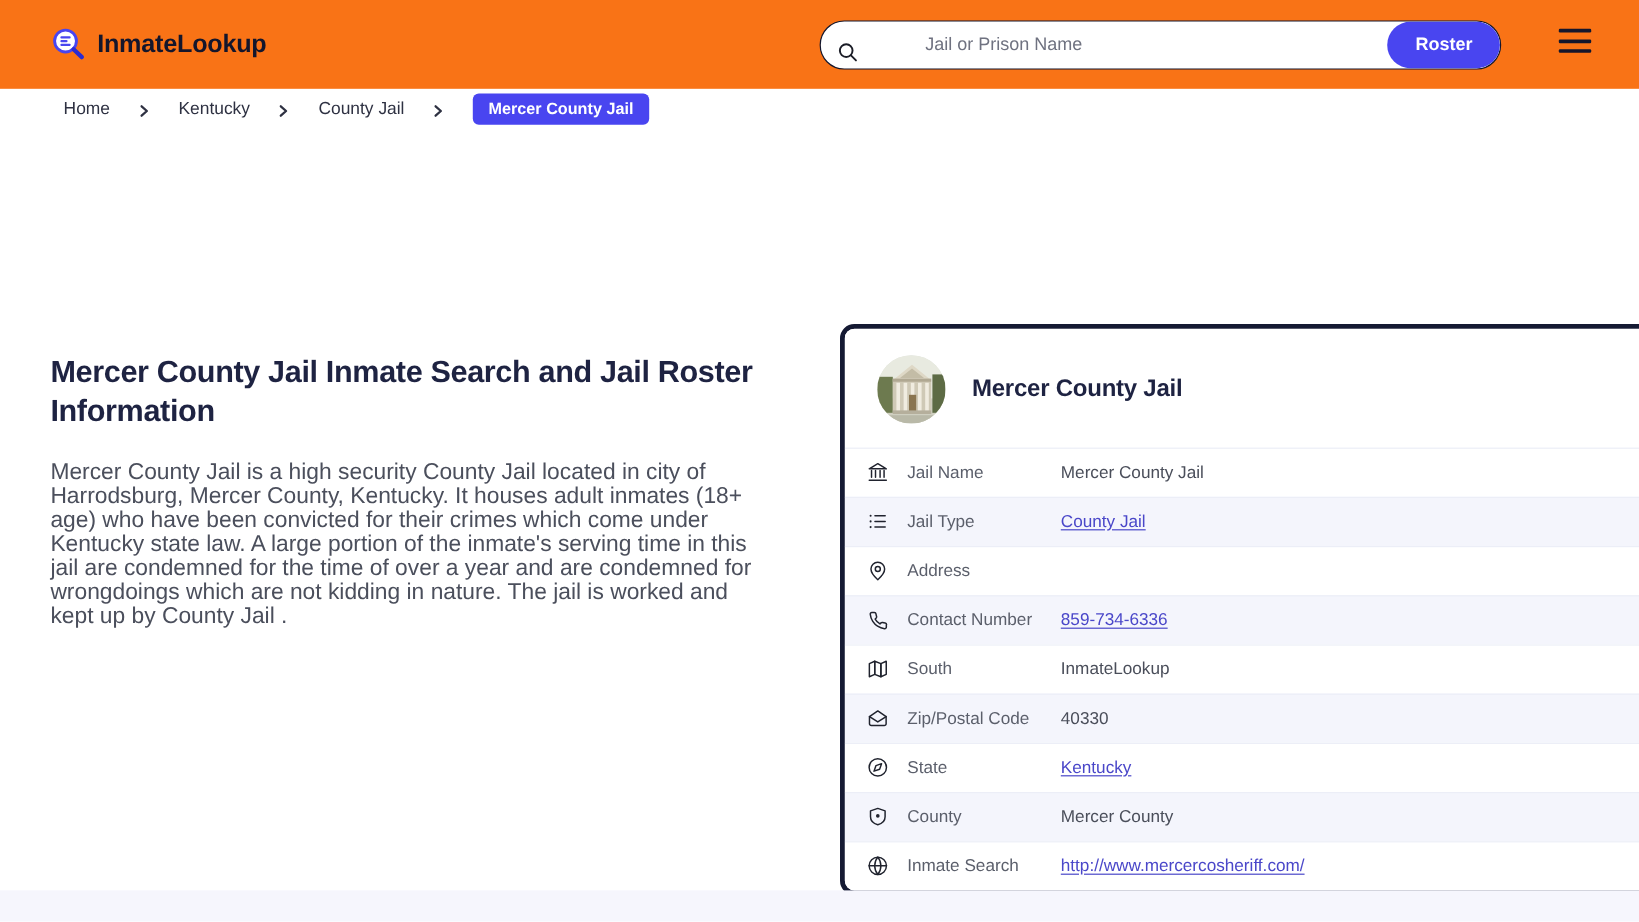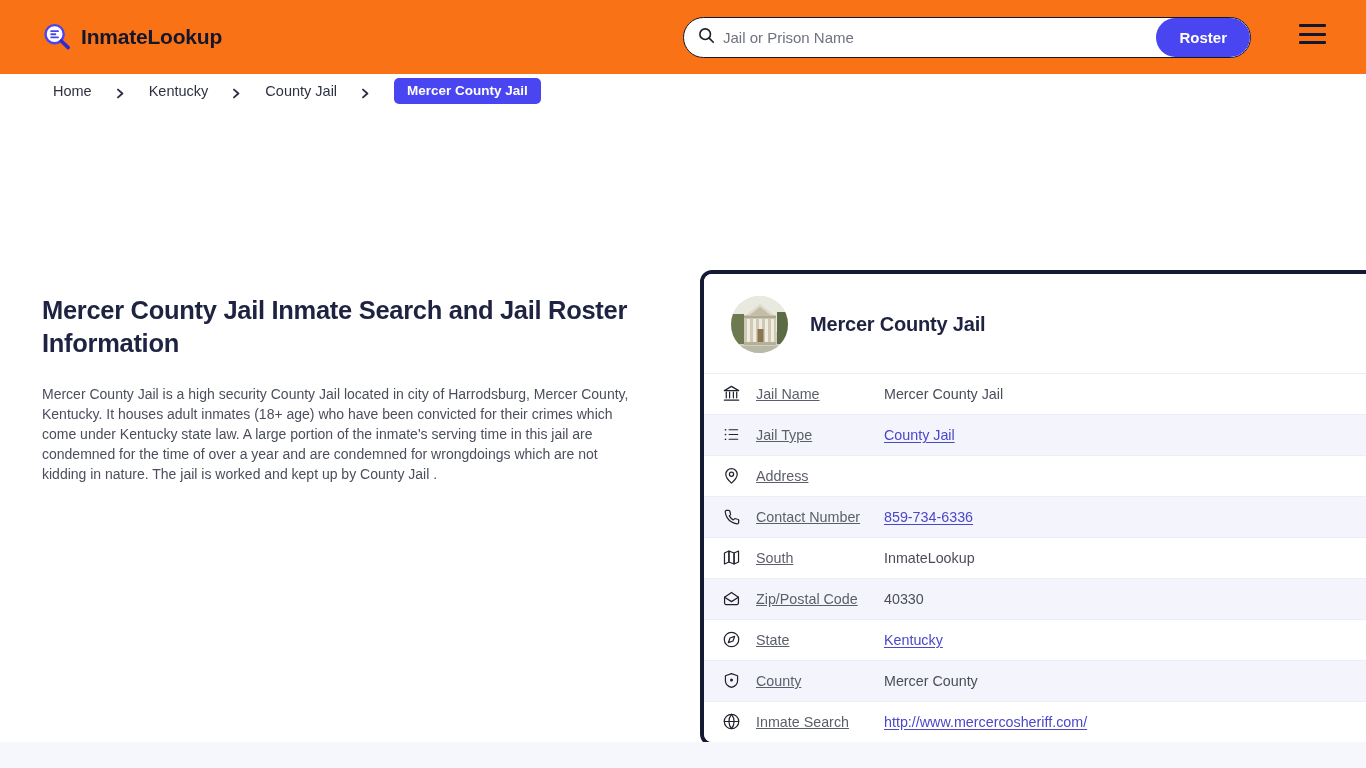--- a/index.html
+++ b/index.html
@@ -39,22 +39,23 @@
   .searchbar {
     position: absolute;
     left: 683px;
     top: 17px;
     width: 568px;
     height: 41px;
     border: 1.6px solid #14162c;
     border-radius: 21px;
     background: #fff;
     display: flex;
-    align-items: center;
+    align-items: flex-end;
     overflow: hidden;
+    gap: 48px;
   }
   .search-ico { margin-left: 14px; margin-right: 8px; flex: 0 0 17px; display:block; }
   .search-input {
     flex: 1 1 auto;
     border: none;
     outline: none;
     font-family: "Liberation Sans", sans-serif;
     font-size: 15px;
     color: #24262f;
     background: transparent;
@@ -134,21 +135,21 @@
   }
   .page-title {
     font-size: 25.5px;
     line-height: 33px;
     font-weight: 700;
     color: #1e2342;
     letter-spacing: -0.3px;
     margin: 0 0 24px 0;
   }
   .para {
-    font-size: 14px;
+    font-size: 19px;
     line-height: 20px;
     color: #4b4f5c;
     margin: 0 0 22px 0;
     max-width: 596px;
   }
   .para.second { max-width: 580px; }
 
   
   .info-card {
     position: absolute;
@@ -198,21 +199,20 @@
     width: 20px; height: 20px;
     margin-right: 14px;
     display: block;
     color: #20232e;
   }
   .row-label {
     color: #5b5f6b;
     white-space: nowrap;
     min-width: 128px;
     padding-right: 4px;
-    text-decoration: underline;
   }
   .row-value { color: #4a4e5a; white-space: nowrap; }
   .row-value a, a.row-link {
     color: #4a47c9;
     text-decoration: underline;
     text-underline-offset: 2px;
   }
 
   
   .bottom-band {

